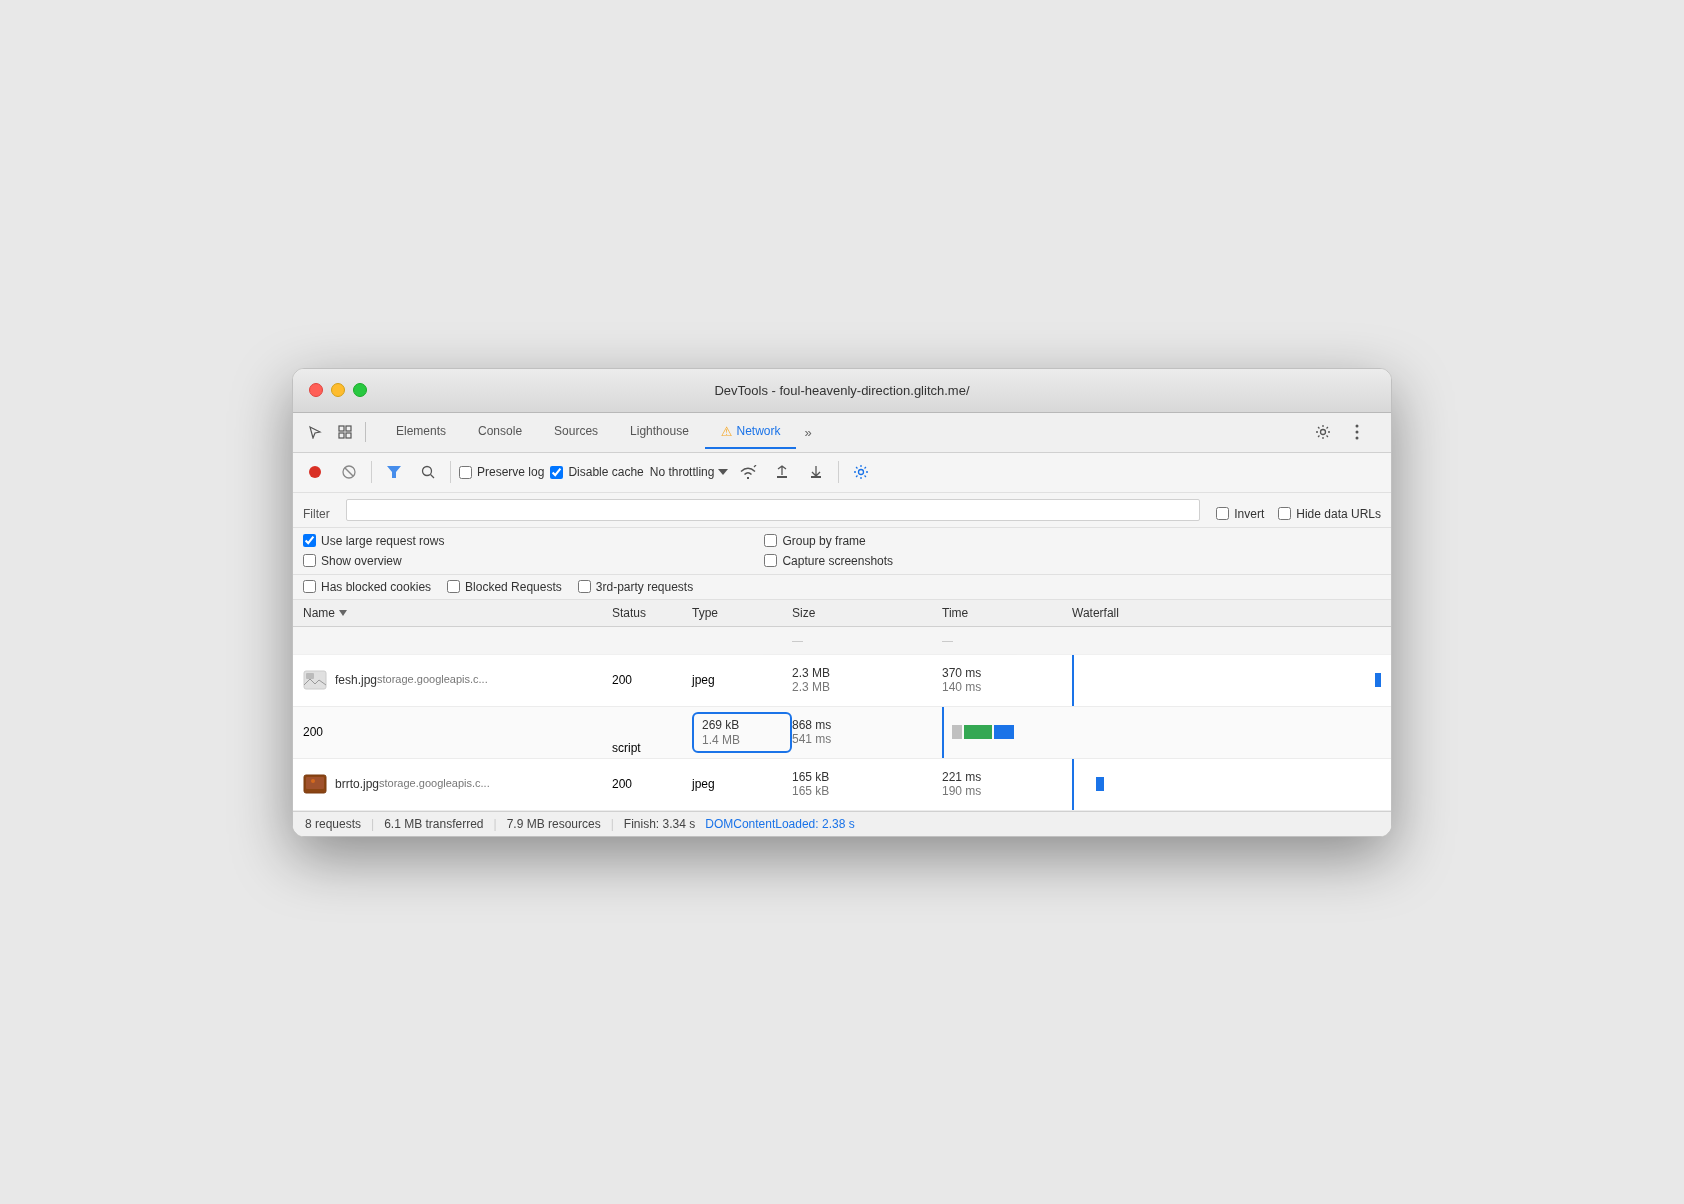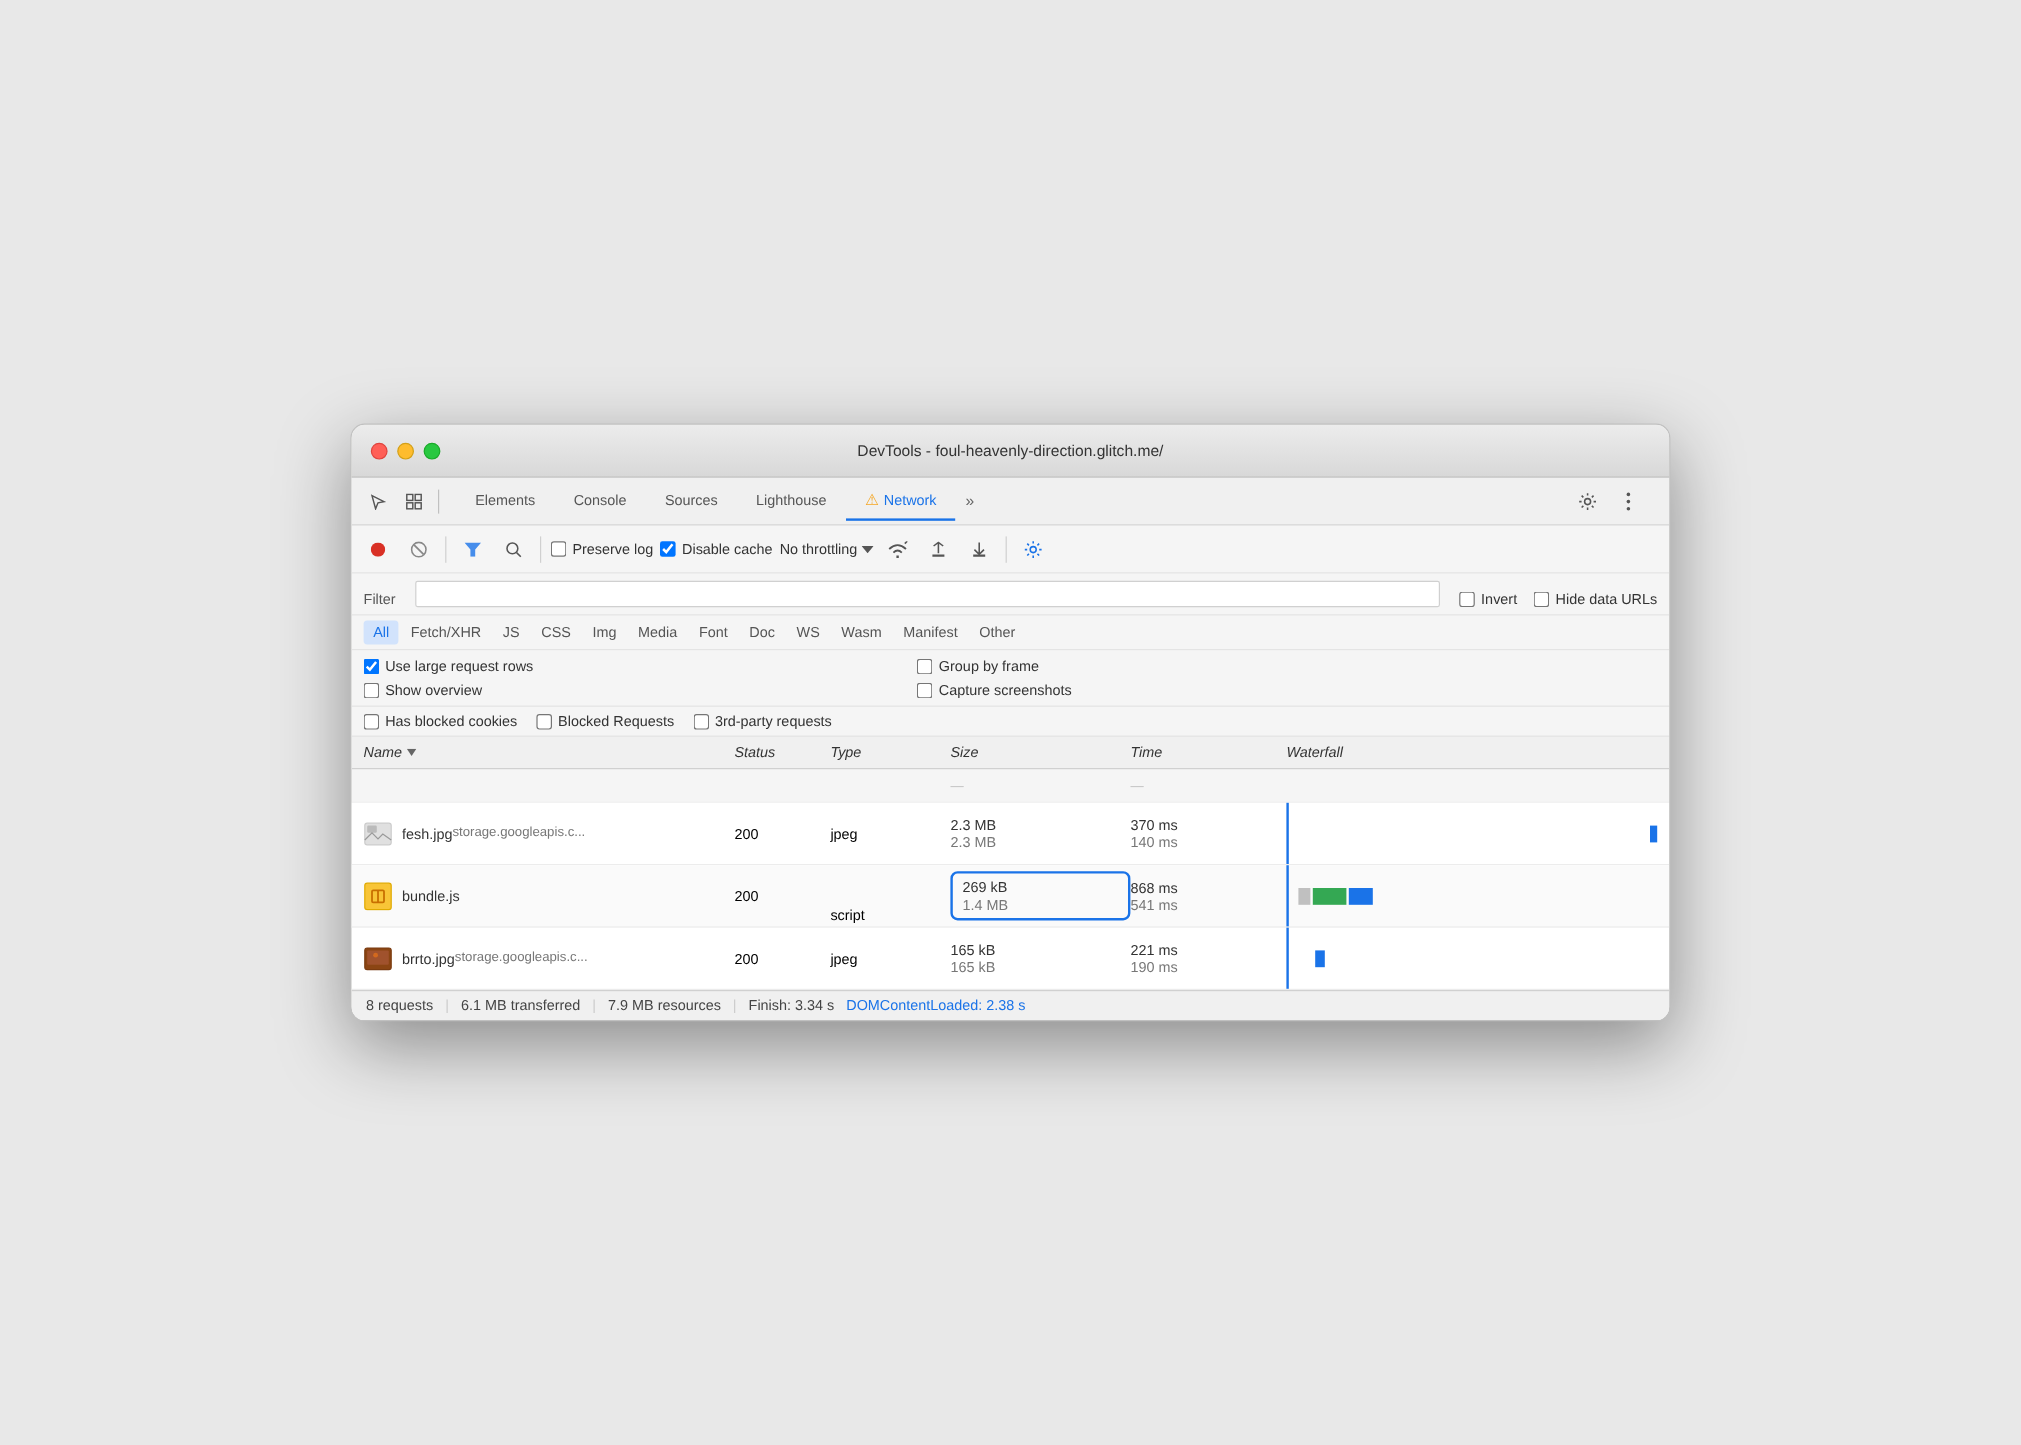--- a/index.html
+++ b/index.html
@@ -209,21 +209,20 @@
     }
     .table-header {
       display: grid;
       grid-template-columns: 1fr 80px 100px 150px 130px 1fr;
       background: #f0f0f0;
       border-bottom: 1px solid #d0d0d0;
       padding: 6px 10px;
       font-size: 12px;
       font-weight: 500;
       color: #333;
-      font-style: italic;
     }
     .table-header-cell {
       display: flex;
       align-items: center;
       gap: 4px;
     }
     .table-body { background: #fff; }
     .table-row {
       display: grid;
       grid-template-columns: 1fr 80px 100px 150px 130px 1fr;
@@ -453,34 +452,20 @@
           <input type="checkbox" style="">
           <span>Invert</span>
         </label>
         <label class="checkbox-label">
           <input type="checkbox" style="">
           <span>Hide data URLs</span>
         </label>
       </div>
     </div>
 
-    <div class="type-filters">
-      <div class="type-btn active">All</div>
-      <div class="type-btn">Fetch/XHR</div>
-      <div class="type-btn">JS</div>
-      <div class="type-btn">CSS</div>
-      <div class="type-btn">Img</div>
-      <div class="type-btn">Media</div>
-      <div class="type-btn">Font</div>
-      <div class="type-btn">Doc</div>
-      <div class="type-btn">WS</div>
-      <div class="type-btn">Wasm</div>
-      <div class="type-btn">Manifest</div>
-      <div class="type-btn">Other</div>
-    </div>
 
     <div class="options-bar">
       <div class="options-col">
         <label class="checkbox-label">
           <input type="checkbox" checked="" style="">
           <span>Use large request rows</span>
         </label>
         <label class="checkbox-label">
           <input type="checkbox" style="">
           <span>Show overview</span>
@@ -578,32 +563,20 @@
         </div>
         <div class="waterfall-cell waterfall-col" style="position:relative;">
           <div class="blue-line"></div>
           <div style="margin-left:auto; display:flex;">
             <div style="width:6px; height:14px; background:#1a73e8; margin-left:30px;"></div>
           </div>
         </div>
       </div>
 
       <div class="table-row highlighted" style="background:#fafafa;">
-        <div class="file-info">
-          <div class="file-icon">
-            <svg width="24" height="24" viewBox="0 0 24 24">
-              <rect x="1" y="1" width="22" height="22" rx="2" fill="#f8c537" stroke="#e0aa00" stroke-width="1"></rect>
-              <rect x="7" y="7" width="10" height="10" rx="1" fill="none" stroke="#c87000" stroke-width="1.5"></rect>
-              <line x1="12" y1="7" x2="12" y2="17" stroke="#c87000" stroke-width="1.5"></line>
-            </svg>
-          </div>
-          <div class="file-name-domain">
-            <span class="file-name">bundle.js</span>
-          </div>
-        </div>
         <div style="font-size:12px;">200</div>
         <div style="font-size:12px;margin-top:32px;">script</div>
         <div class="cell-size">
           <div class="size-highlight">
             <span>269 kB</span>
             <span style="color:#777;">1.4 MB</span>
           </div>
         </div>
         <div class="cell-time">
           <span>868 ms</span>

